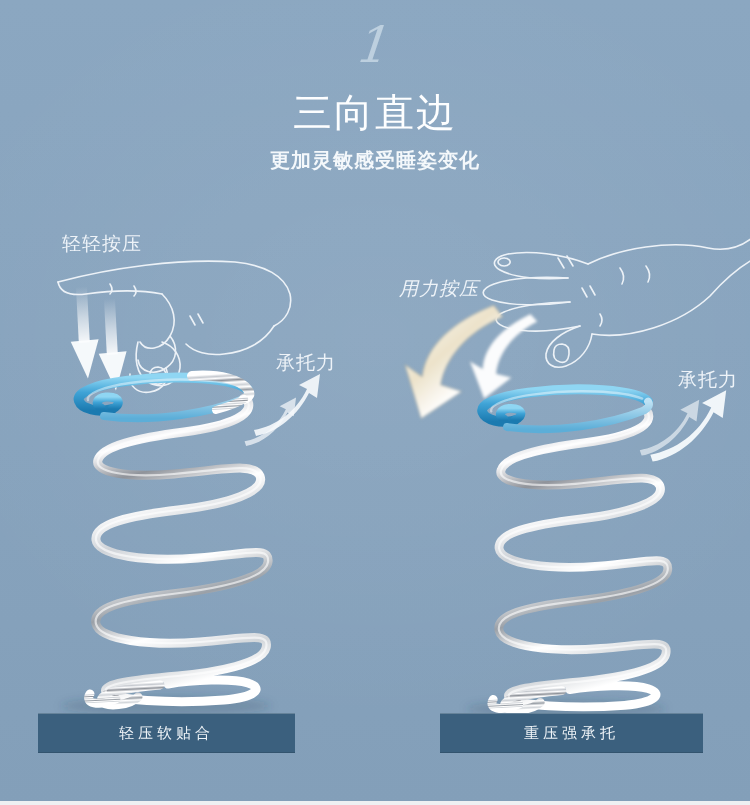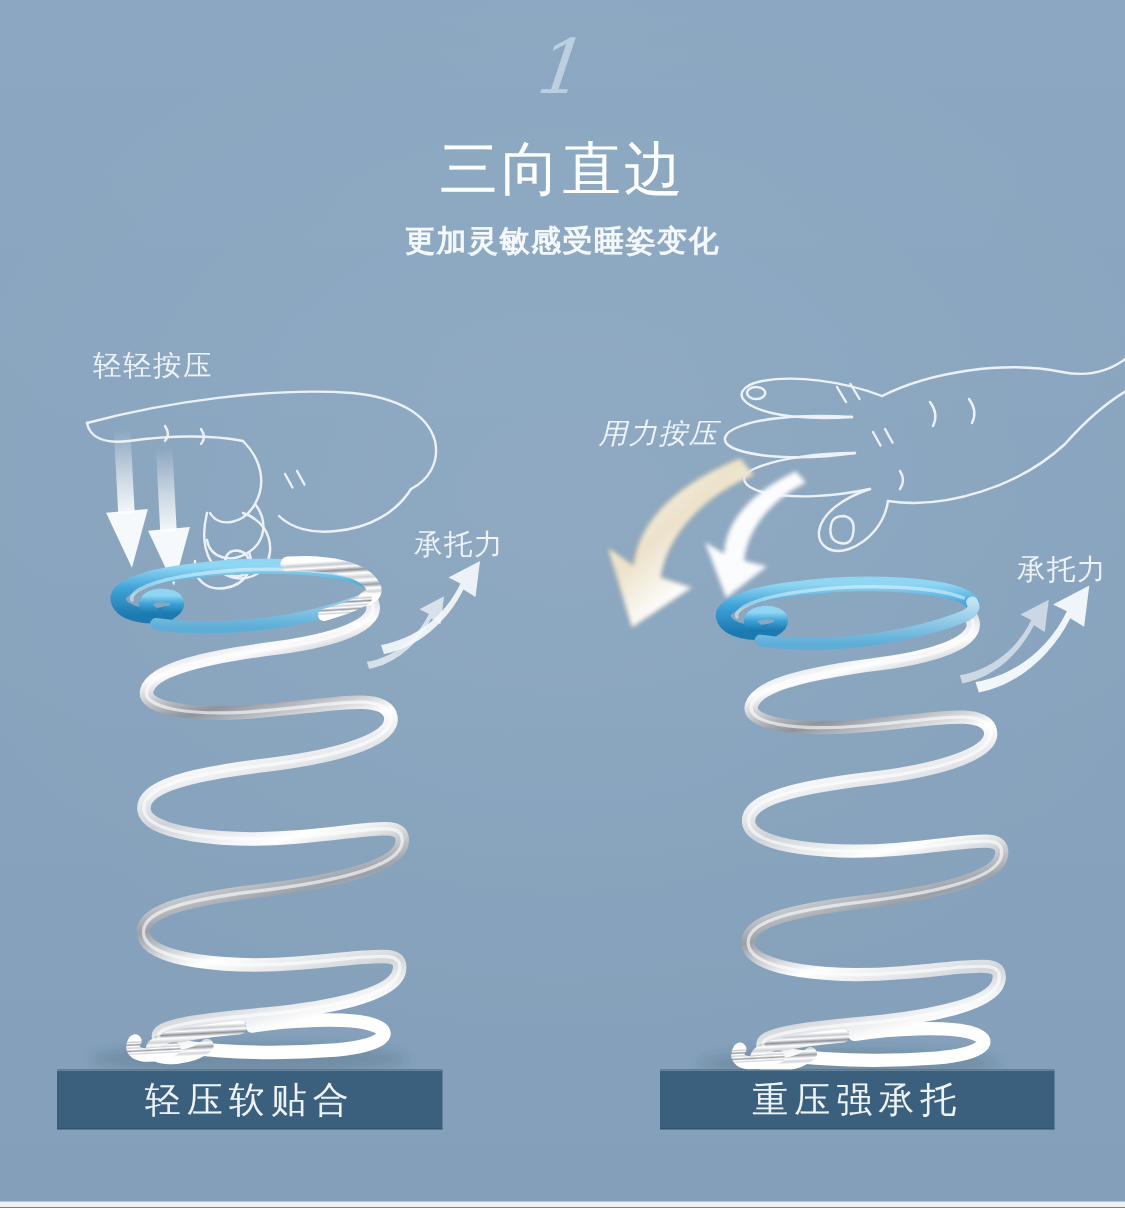--- a/index.html
+++ b/index.html
@@ -52,21 +52,21 @@
   .illustration{left:0;top:0;width:750px;height:805px;pointer-events:none;}
   .caption-box{
     top:713px;height:40px;
     background:#3b607e;
     box-shadow:inset 0 1px 0 rgba(255,255,255,0.22), inset 0 -1px 0 rgba(0,0,0,0.12);
     display:flex;align-items:center;justify-content:center;
   }
   .caption-box.left{left:38px;width:257px;}
   .caption-box.right{left:440px;width:263px;justify-content:center;}
   .caption-box span{
-    font-size:24px;color:#eef3f7;letter-spacing:4px;white-space:nowrap;
+    font-size:15px;color:#eef3f7;letter-spacing:4px;white-space:nowrap;
   }
   .bottom-strip{
     left:0;right:0;bottom:0;height:4px;
     background:#eef1f3;
   }
 </style>
 </head>
 <body>
 
 <div class="page">

